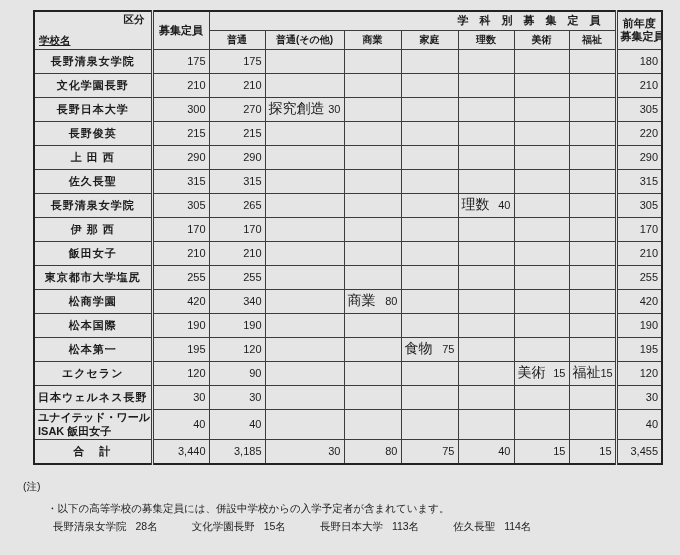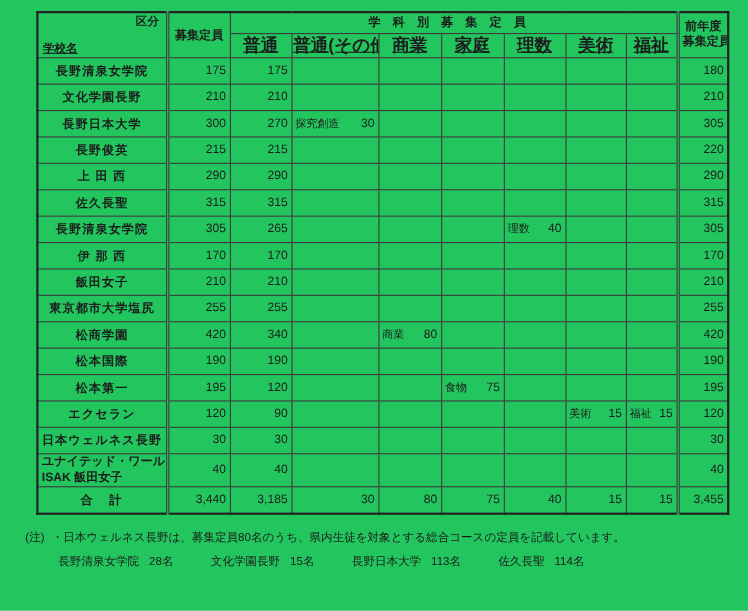--- a/index.html
+++ b/index.html
@@ -1,20 +1,20 @@
 <!DOCTYPE html>
 <html><head>
 <meta charset="utf-8">
 <style>
   * { box-sizing: border-box; }
   body { margin: 0; background: #ffffff; }
   .page {
     position: relative;
     width: 680px; height: 555px;
-    background: #22c55e;
+    background: #e5e5e5;
     font-family: "Liberation Sans", sans-serif;
     color: #1c1c1c;
     padding: 10px 0 0 33px;
     overflow: hidden;
   }
   table.tbl {
     border-collapse: collapse;
     table-layout: fixed;
     width: 628px;
     border: 2px solid #222222;
@@ -22,34 +22,34 @@
   .tbl th, .tbl td {
     border: 1px solid #3c3c3c;
     padding: 0 3px;
     white-space: nowrap;
     overflow: hidden;
     font-size: 11px;
   }
   .dbl-left { border-left: 3px double #3c3c3c !important; }
   thead th { font-weight: 700; text-align: center; }
   .row1 th { height: 19px; }
-  .row2 th { height: 19px; font-size: 16px; padding: 0 1px; text-decoration: underline; }
+  .row2 th { height: 19px; font-size: 10px; padding: 0 1px; }
   .c-corner { position: relative; padding: 0; }
   .corner-top { position: absolute; top: 1px; right: 6px; font-size: 10.5px; font-weight: 700; }
   .corner-bottom { position: absolute; bottom: 1px; left: 4px; font-size: 10.5px; font-weight: 700; text-decoration: underline; }
-  .c-group { letter-spacing: 11px; font-size: 11.5px; padding-left: 14px; }
+  .c-group { letter-spacing: 11px; font-size: 11.5px; padding-left: 14px; text-align: right; }
   .c-cap-h { font-size: 10.5px; }
   .c-prev-h { font-size: 9px; line-height: 1.25; padding: 0 1px; font-weight: 700; }
   tbody td { height: 24px; }
   .c-name { text-align: center; font-weight: 700; letter-spacing: 1px; }
   .small-name { text-align: left; font-size: 7.5px; letter-spacing: 0; line-height: 1.35; padding-left: 3px; font-weight: 700; }
   .small-name div { white-space: nowrap; }
   .num { text-align: right; padding-right: 4px; font-weight: 400; }
   .cellflex { display: flex; justify-content: space-between; align-items: center; height: 100%; }
-  .dept-label { font-size: 10px; }
+  .dept-label { font-size: 14px; }
   .dept-value { font-size: 11px; }
   .total-row td { height: 24px; }
   .total-row .c-name { letter-spacing: 2px; }
   .notes { margin-top: 14px; margin-left: -10px; font-size: 10.5px; line-height: 14px; }
   .note-line { display: flex; margin-bottom: 8px; }
   .note-prefix { width: 24px; flex: 0 0 auto; }
   .note-indent { padding-left: 24px; }
   .aff-line { padding-left: 30px; margin-top: 2px; margin-bottom: 2px; display: flex; gap: 34px; }
   .aff-item { display: inline-flex; gap: 9px; }
 </style>
@@ -331,21 +331,23 @@
           <td class="num">15</td>
           <td class="num">15</td>
           <td class="num dbl-left">3,455</td>
         </tr>
       </tbody>
   </table>
 
   <div class="notes">
     <div class="note-line">
       <span class="note-prefix">(注)</span>
-      <span>・日本ウェルネス長野は、募集定員80名のうち、県内生徒を対象とする総合コースの定員を記載しています。</span>
+    </div>
+    <div class="note-line note-indent" style="margin-bottom:4px;">
+      <span>・以下の高等学校の募集定員には、併設中学校からの入学予定者が含まれています。</span>
     </div>
     <div id="affiliated">
         <div class="aff-line">
           <span class="aff-item">
             <span>長野清泉女学院</span>
             <span>28名</span>
           </span>
           <span class="aff-item">
             <span>文化学園長野</span>
             <span>15名</span>

